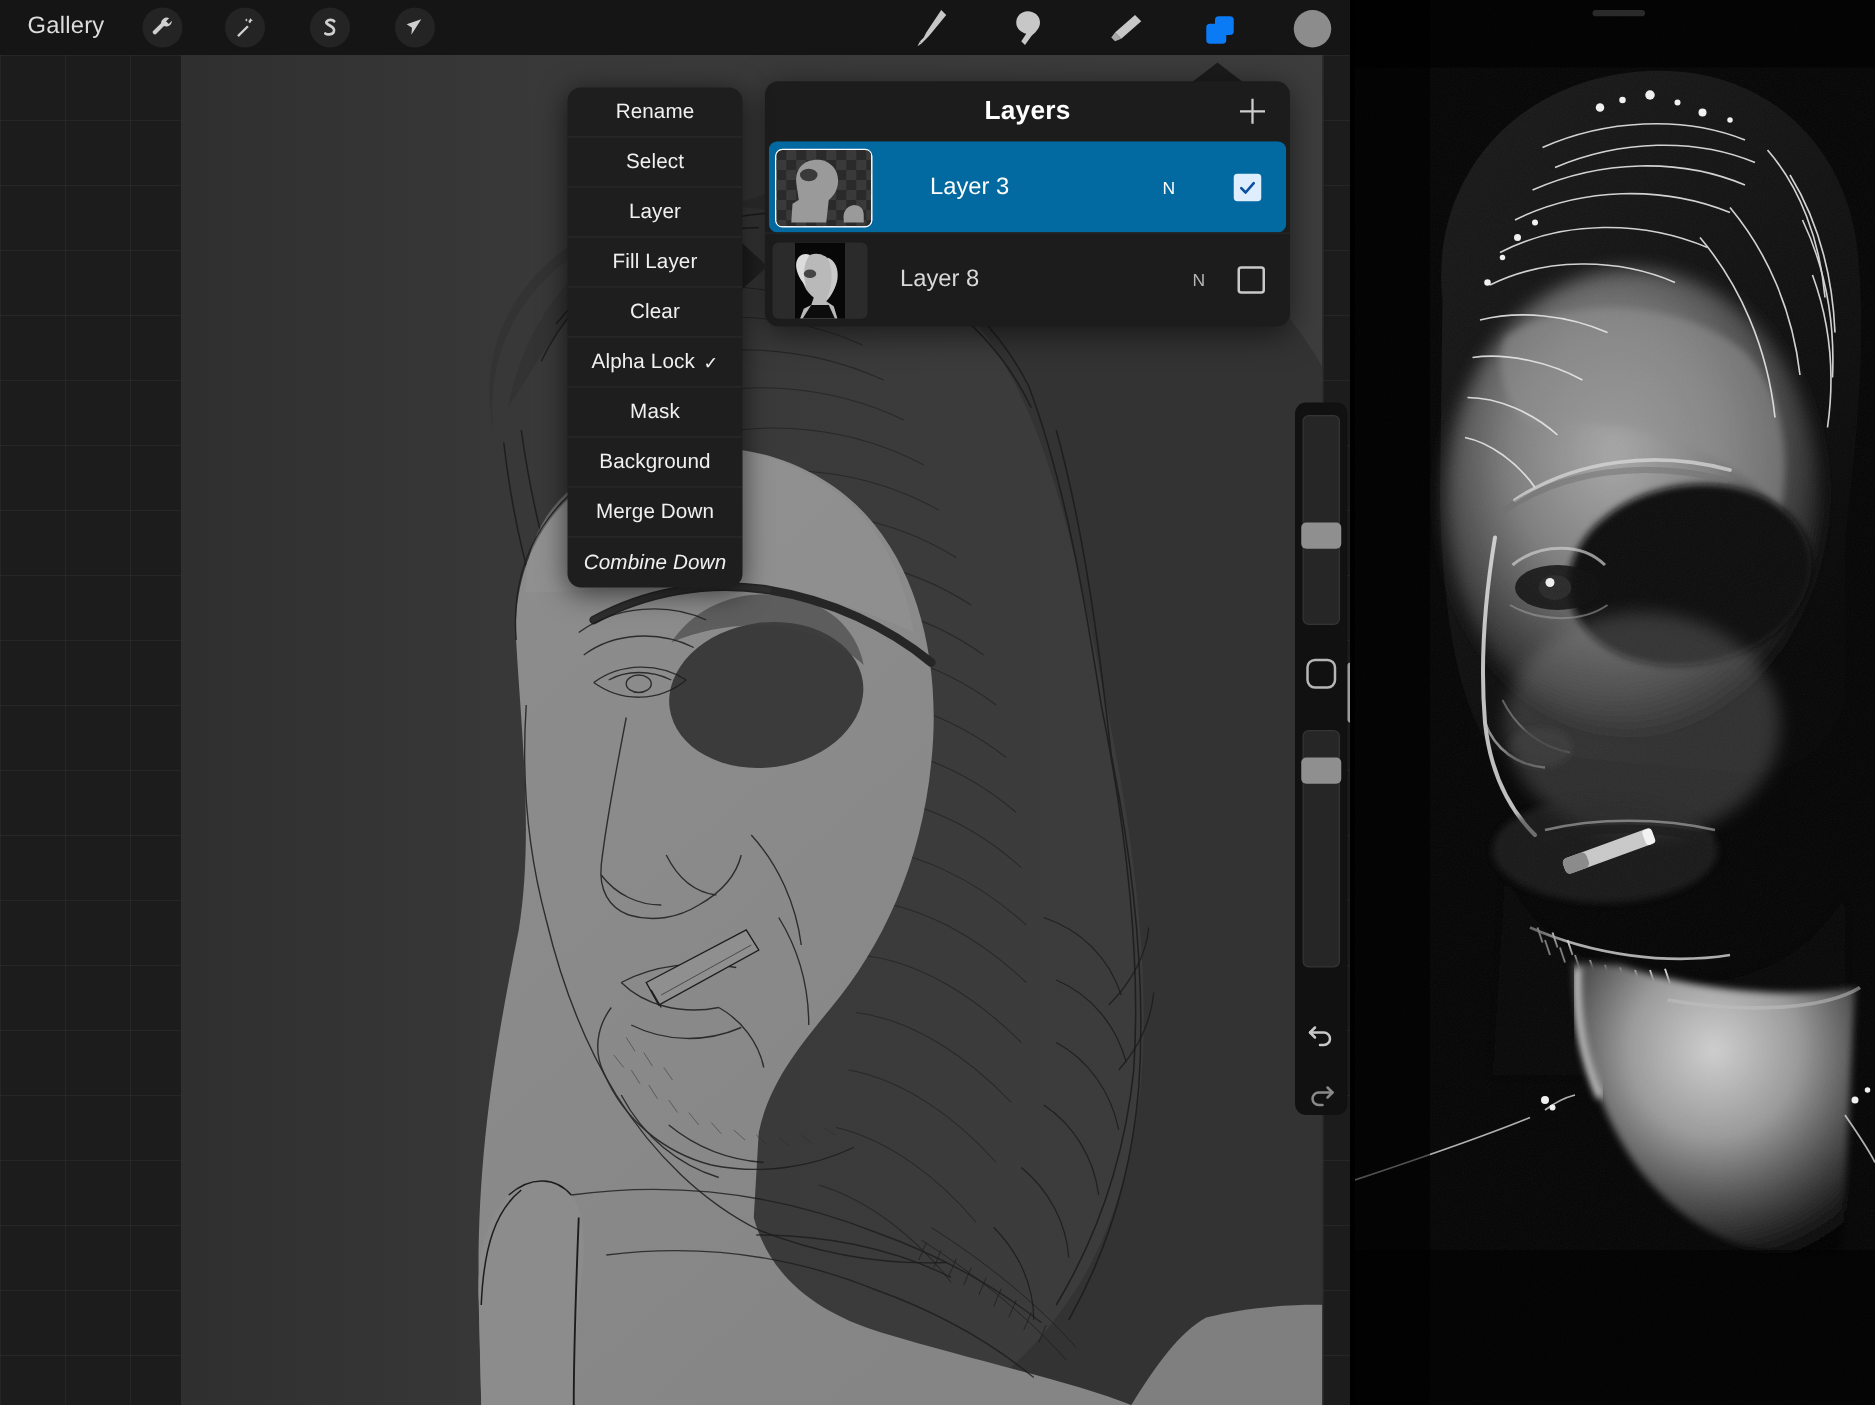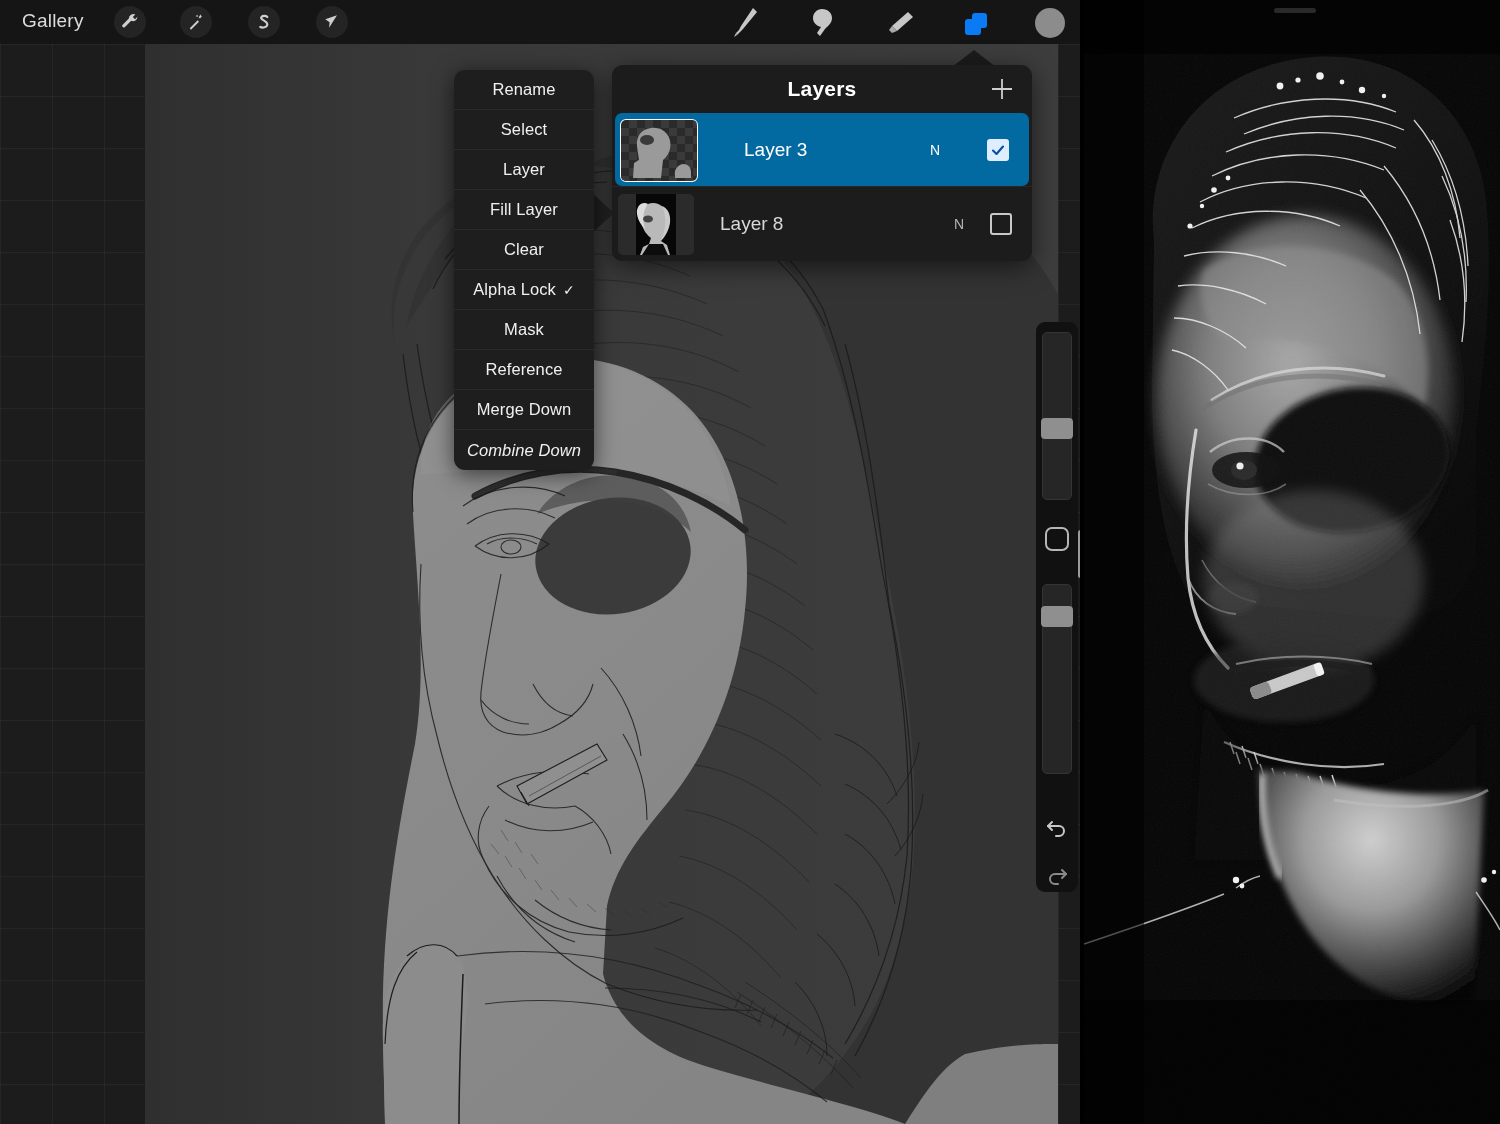--- a/index.html
+++ b/index.html
@@ -532,21 +532,21 @@
           <span>Clear</span>
         </div>
       <div class="menu-item">
         <span>Alpha Lock</span>
         <span class="chk">✓</span>
       </div>
       <div class="menu-item">
           <span>Mask</span>
         </div>
       <div class="menu-item">
-          <span>Reference</span>
+          <span>Background</span>
         </div>
       <div class="menu-item">
           <span>Merge Down</span>
         </div>
       <div class="menu-item">
           <span>Combine Down</span>
         </div>
     </div>
 
     <div id="sidebar">

